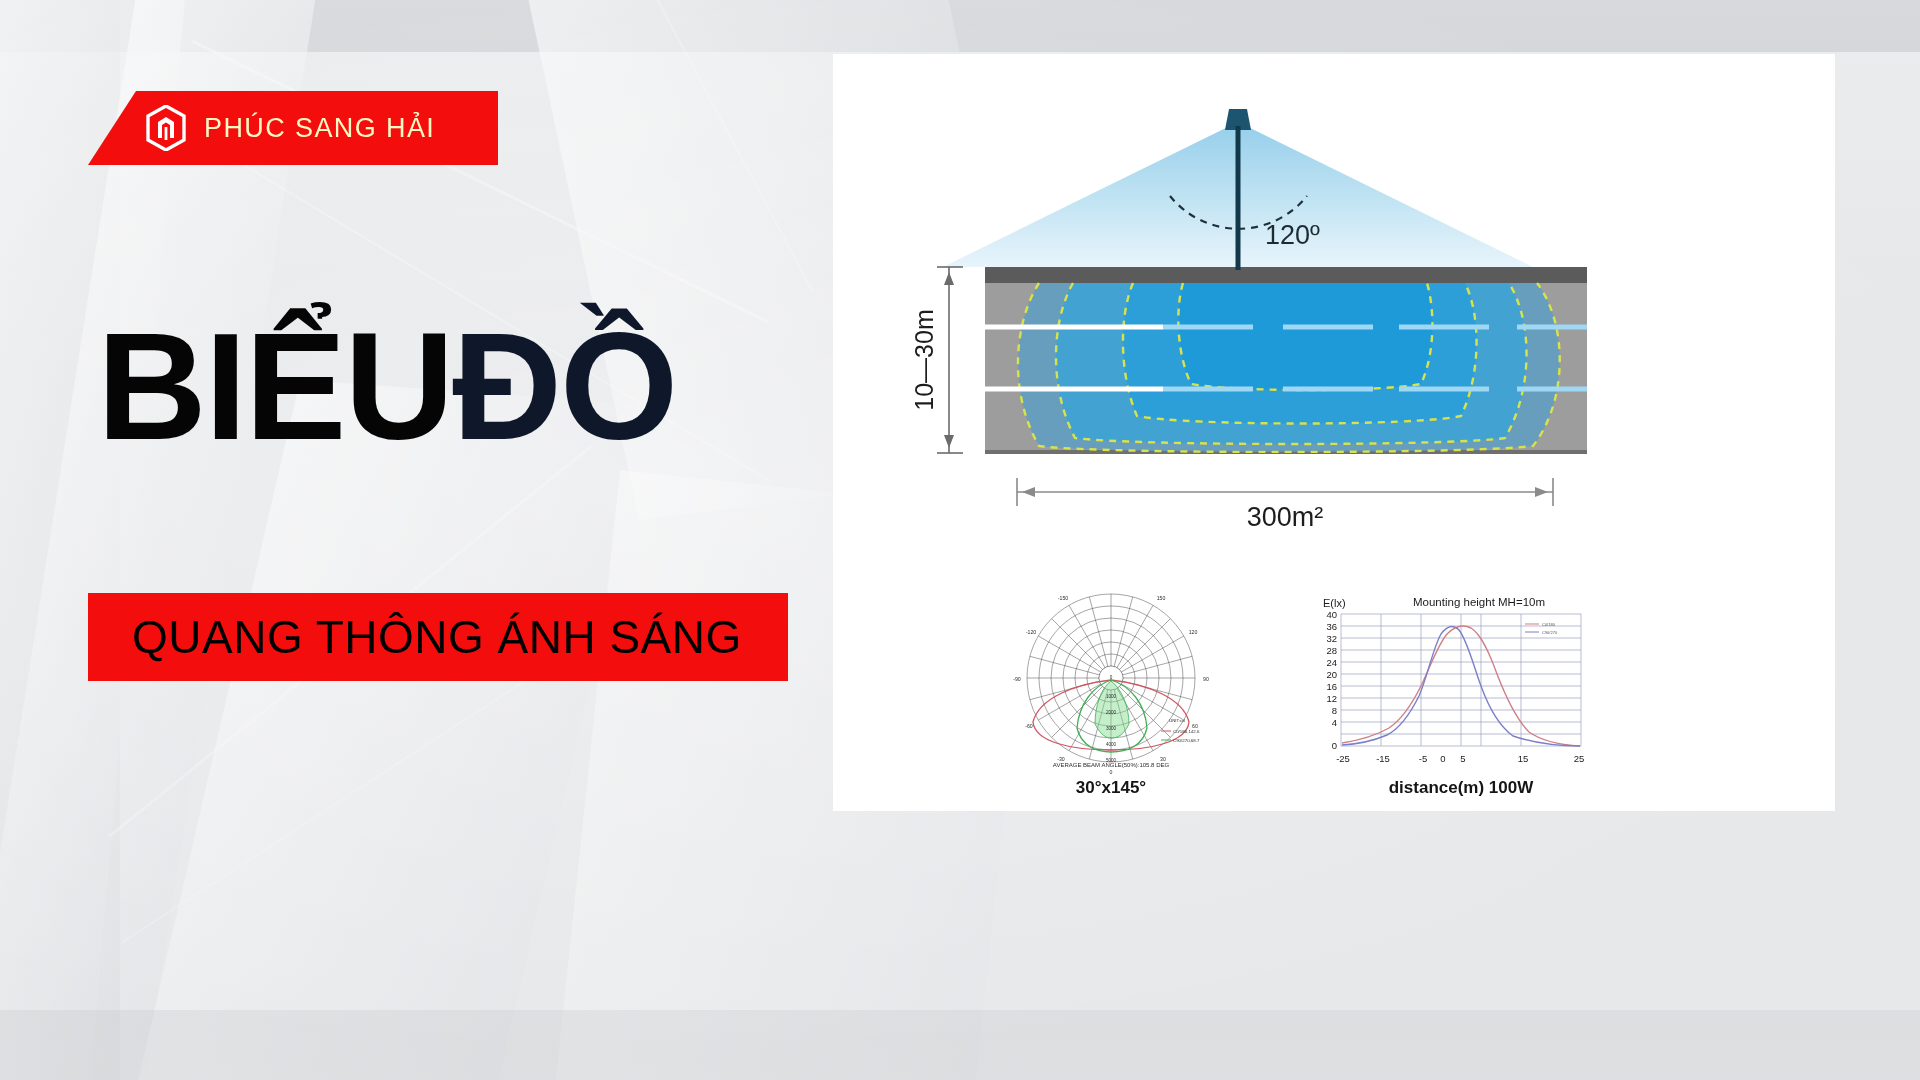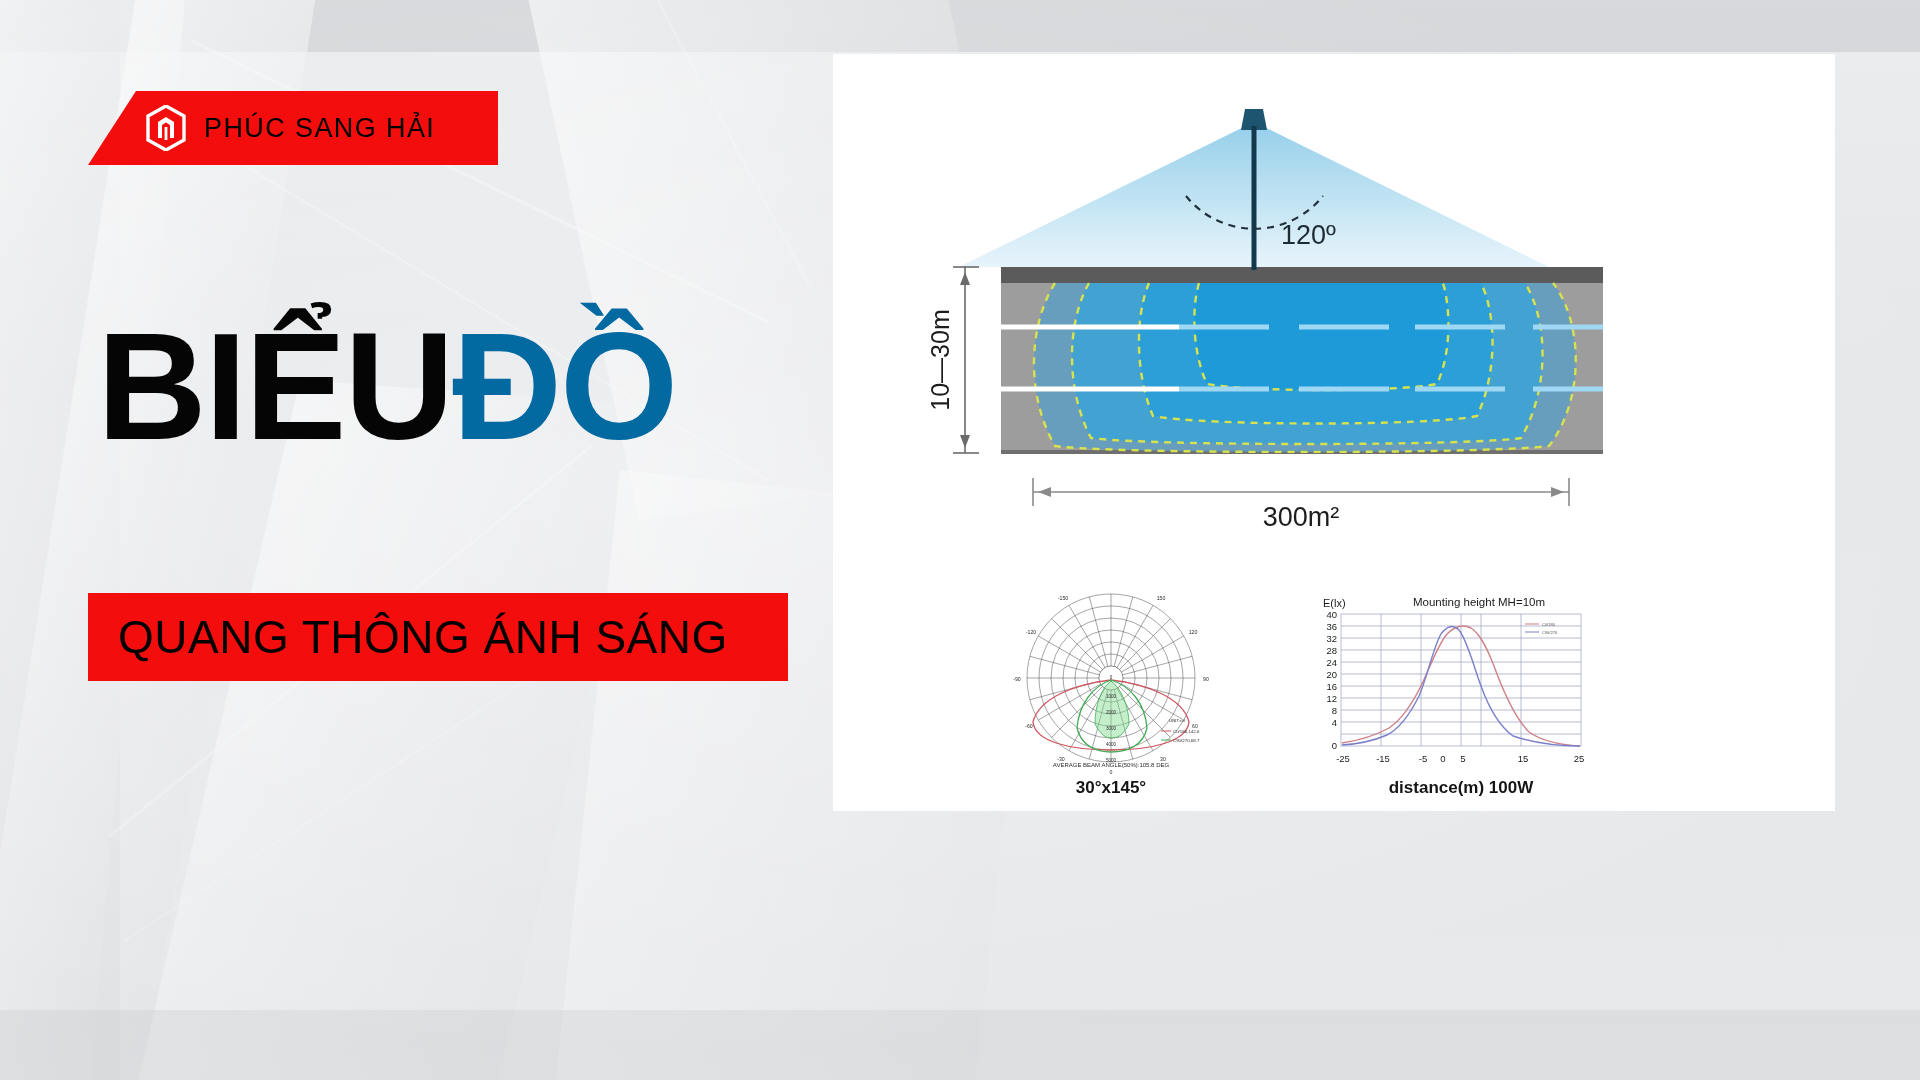--- a/index.html
+++ b/index.html
@@ -46,68 +46,68 @@
     position:absolute; left:88px; top:91px;
     width:410px; height:74px;
     background:#f40d0d;
     clip-path:polygon(48px 0, 100% 0, 100% 100%, 0 100%);
     display:flex; align-items:center;
     padding-left:58px;
     z-index:5;
   }
   #brand-logo{ width:40px; height:46px; flex:0 0 auto; margin-right:18px; }
   #brand-name{
-    color:#000000;
+    color:#fef9c3;
     font-size:27px;
     letter-spacing:1.4px;
     font-weight:400;
     white-space:nowrap;
   }
 
   #headline{
     position:absolute; left:97px; top:318px;
     z-index:5;
     display:flex; align-items:flex-start;
     line-height:0.9;
     white-space:nowrap;
   }
   #headline .word{
     font-size:152px;
     font-weight:bold;
     letter-spacing:-2px;
   }
   #headline .w1{ color:#050505; }
-  #headline .w2{ color:#0369a1;text-align:center; }
+  #headline .w2{ color:#0f172a;text-align:center; }
 
   #subtitle-banner{
     position:absolute; left:88px; top:593px;
     width:700px; height:88px;
     background:#f40d0d;
     display:flex; align-items:center;
-    padding-left:30px;
+    padding-left:44px;
     z-index:5;
   }
   #subtitle-text{
     color:#000000;
     font-size:46px;
     letter-spacing:0.5px;
     white-space:nowrap;
   }
 
   
   #spec-panel{
     position:absolute; left:833px; top:54px;
     width:1002px; height:757px;
     background:#ffffff;
     z-index:4;
   }
 
   
   #beam-diagram{
-    position:absolute; left:16px; top:0; width:1002px; height:500px;
+    position:absolute; left:0; top:0; width:1002px; height:500px;
   }
   #beam-diagram svg{ display:block; }
 
   
   #photometry{
     position:absolute; left:128px; top:528px;
     width:660px; height:220px;
   }
   .chart-box{ position:absolute; top:8px; }
   #polar-box{ left:0; width:300px; }

